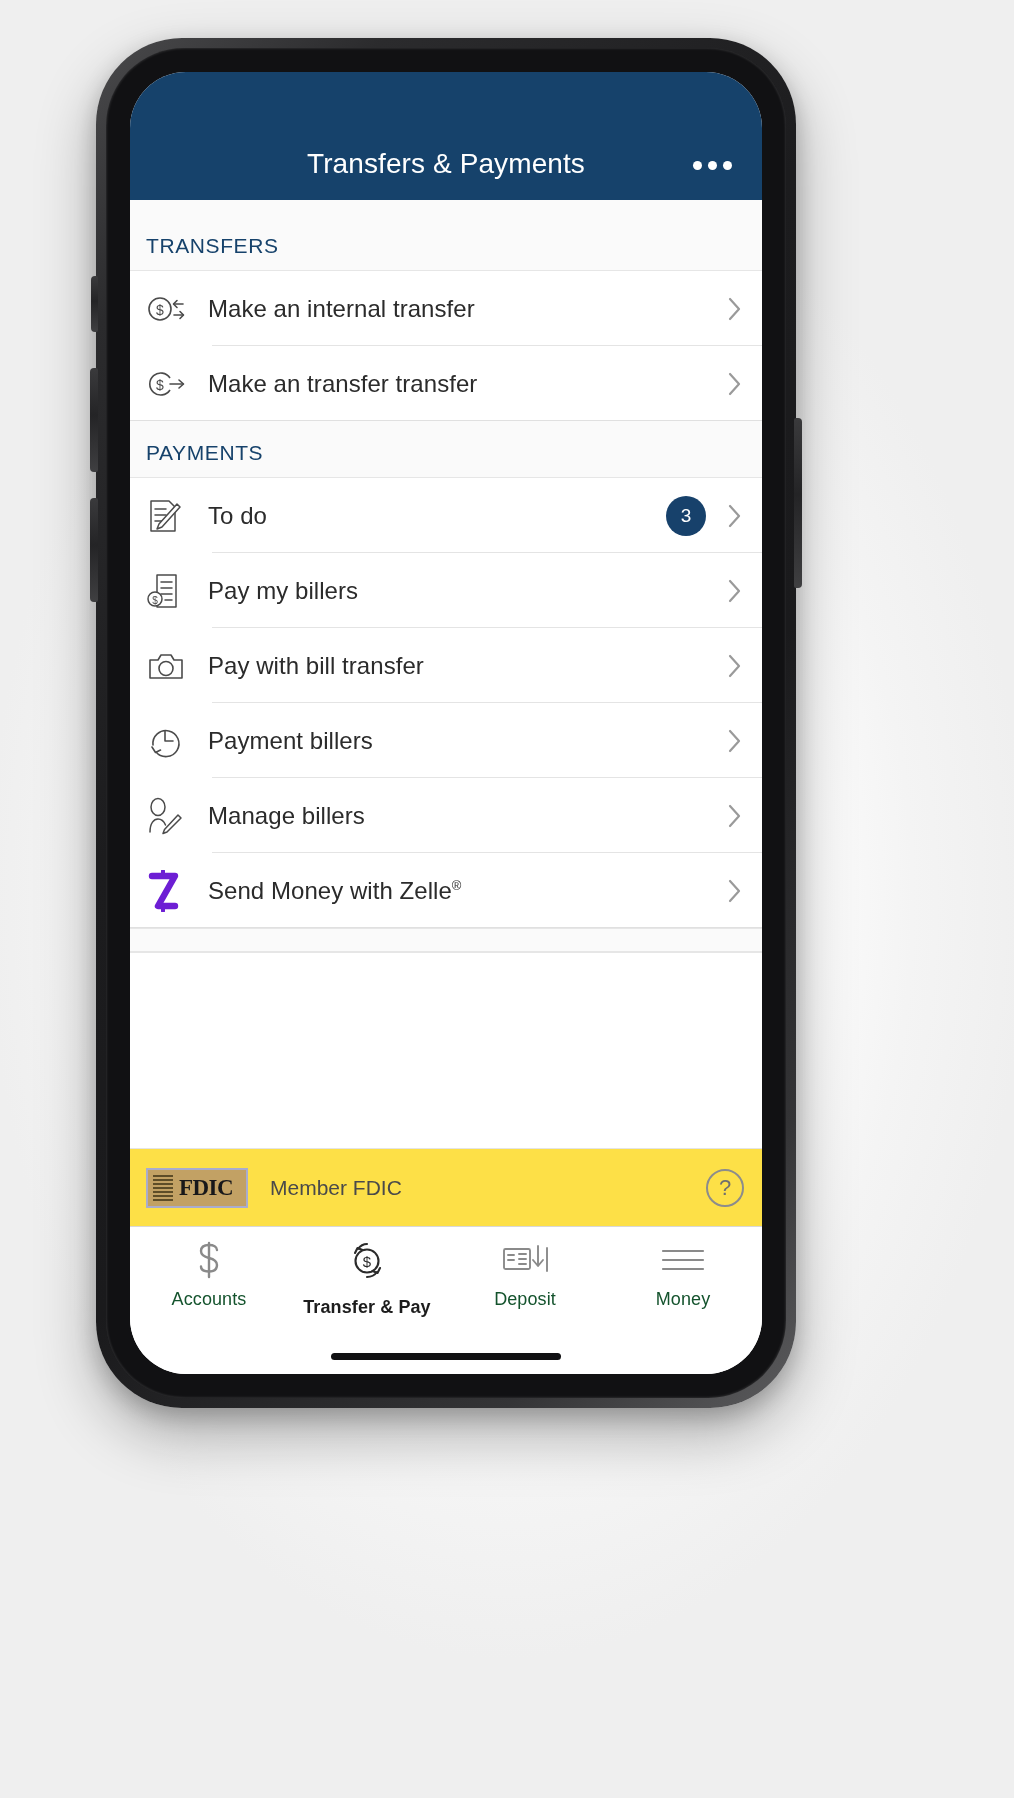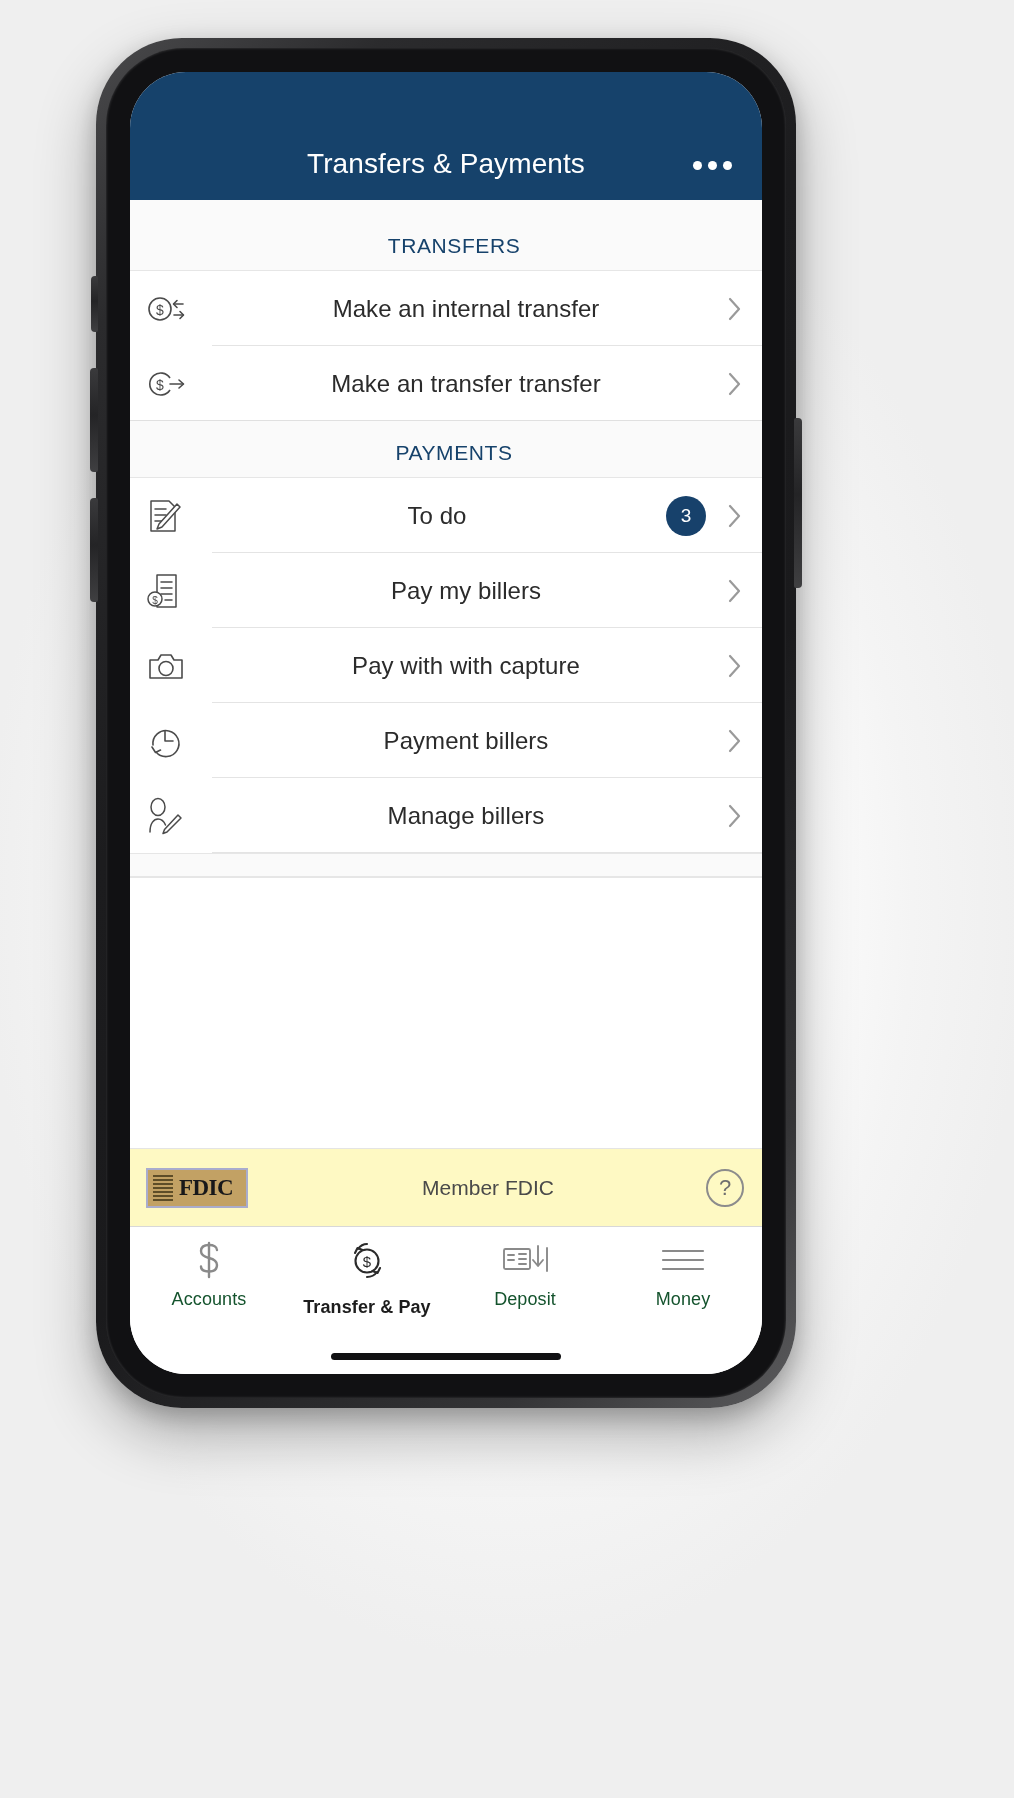--- a/index.html
+++ b/index.html
@@ -26,21 +26,20 @@
     position: absolute;
     left: 96px;
     top: 38px;
     width: 700px;
     height: 1370px;
     border-radius: 86px;
     background: linear-gradient(135deg, #4a4a4c 0%, #2b2b2d 14%, #1c1c1e 40%, #1a1a1c 62%, #343436 86%, #5c5c5e 100%);
     box-shadow:
       0 26px 60px rgba(0,0,0,0.30),
       0 8px 22px rgba(0,0,0,0.20);
-    text-align: center;
   }
   #phone-inner-ring {
     position: absolute;
     left: 10px; top: 10px;
     width: 680px; height: 1350px;
     border-radius: 78px;
     background: #111113;
     box-shadow: inset 0 0 3px rgba(255,255,255,0.22);
   }
 
@@ -200,26 +199,25 @@
   #filler {
     flex: 1 1 auto;
     background: #ffffff;
     border-top: 1px solid #e6e6e6;
   }
 
   
   #fdic-bar {
     flex: 0 0 auto;
     height: 78px;
-    background: #fef9c3;
+    background: #fde047;
     border-top: 1px solid #e4e4e4;
     display: flex;
     align-items: center;
     padding: 0 18px 0 16px;
-    gap: 12px;
   }
   #fdic-logo {
     width: 102px; height: 40px;
     background: #c2a164;
     border: 2px solid #a9accd;
     display: flex;
     align-items: center;
     justify-content: center;
     position: relative;
     flex: 0 0 auto;
@@ -417,21 +415,21 @@
             <div class="row-divider"></div>
           </div>
 
           <div class="row">
             <div class="row-icon">
               <svg width="40" height="34" viewBox="0 0 40 34" fill="none" stroke="#4b4b4b" stroke-width="1.6">
                 <path d="M4 11 H12 L15 6 H25 L28 11 H36 V29 H4 Z" stroke-linejoin="round"></path>
                 <circle cx="20" cy="19.5" r="7"></circle>
               </svg>
             </div>
-            <div class="row-label">Pay with with capture</div>
+            <div class="row-label">Pay with bill transfer</div>
             <div class="chev">
               <svg width="16" height="26" viewBox="0 0 16 26" fill="none" stroke="#9a9a9a" stroke-width="2.2" stroke-linecap="round" stroke-linejoin="round">
                   <path d="M3 3 L12 13 L3 23"></path>
                 </svg>
             </div>
             <div class="row-divider"></div>
           </div>
 
           <div class="row">
             <div class="row-icon">
@@ -460,20 +458,38 @@
             </div>
             <div class="row-label">Manage billers</div>
             <div class="chev">
               <svg width="16" height="26" viewBox="0 0 16 26" fill="none" stroke="#9a9a9a" stroke-width="2.2" stroke-linecap="round" stroke-linejoin="round">
                   <path d="M3 3 L12 13 L3 23"></path>
                 </svg>
             </div>
             <div class="row-divider"></div>
           </div>
 
+          <div class="row last">
+            <div class="row-icon">
+              <svg width="34" height="42" viewBox="0 0 34 42" fill="none">
+                <path d="M17 1 V6" stroke="#6d1ed4" stroke-width="4" stroke-linecap="round"></path>
+                <path d="M17 36 V41" stroke="#6d1ed4" stroke-width="4" stroke-linecap="round"></path>
+                <path d="M6 6 H29 L12 36 H29" stroke="#6d1ed4" stroke-width="6.4" stroke-linejoin="round" stroke-linecap="round" fill="none"></path>
+              </svg>
+            </div>
+            <div class="row-label">
+              <span>Send Money with Zelle</span><sup>®</sup>
+            </div>
+            <div class="chev">
+              <svg width="16" height="26" viewBox="0 0 16 26" fill="none" stroke="#9a9a9a" stroke-width="2.2" stroke-linecap="round" stroke-linejoin="round">
+                  <path d="M3 3 L12 13 L3 23"></path>
+                </svg>
+            </div>
+            <div class="row-divider"></div>
+          </div>
         </div>
 
         <div class="spacer-block"></div>
         <div id="filler"></div>
       </div>
 
       <div id="fdic-bar">
         <div id="fdic-logo">
           <div class="fdic-bars"></div>
           <div class="fdic-text">FDIC</div>

